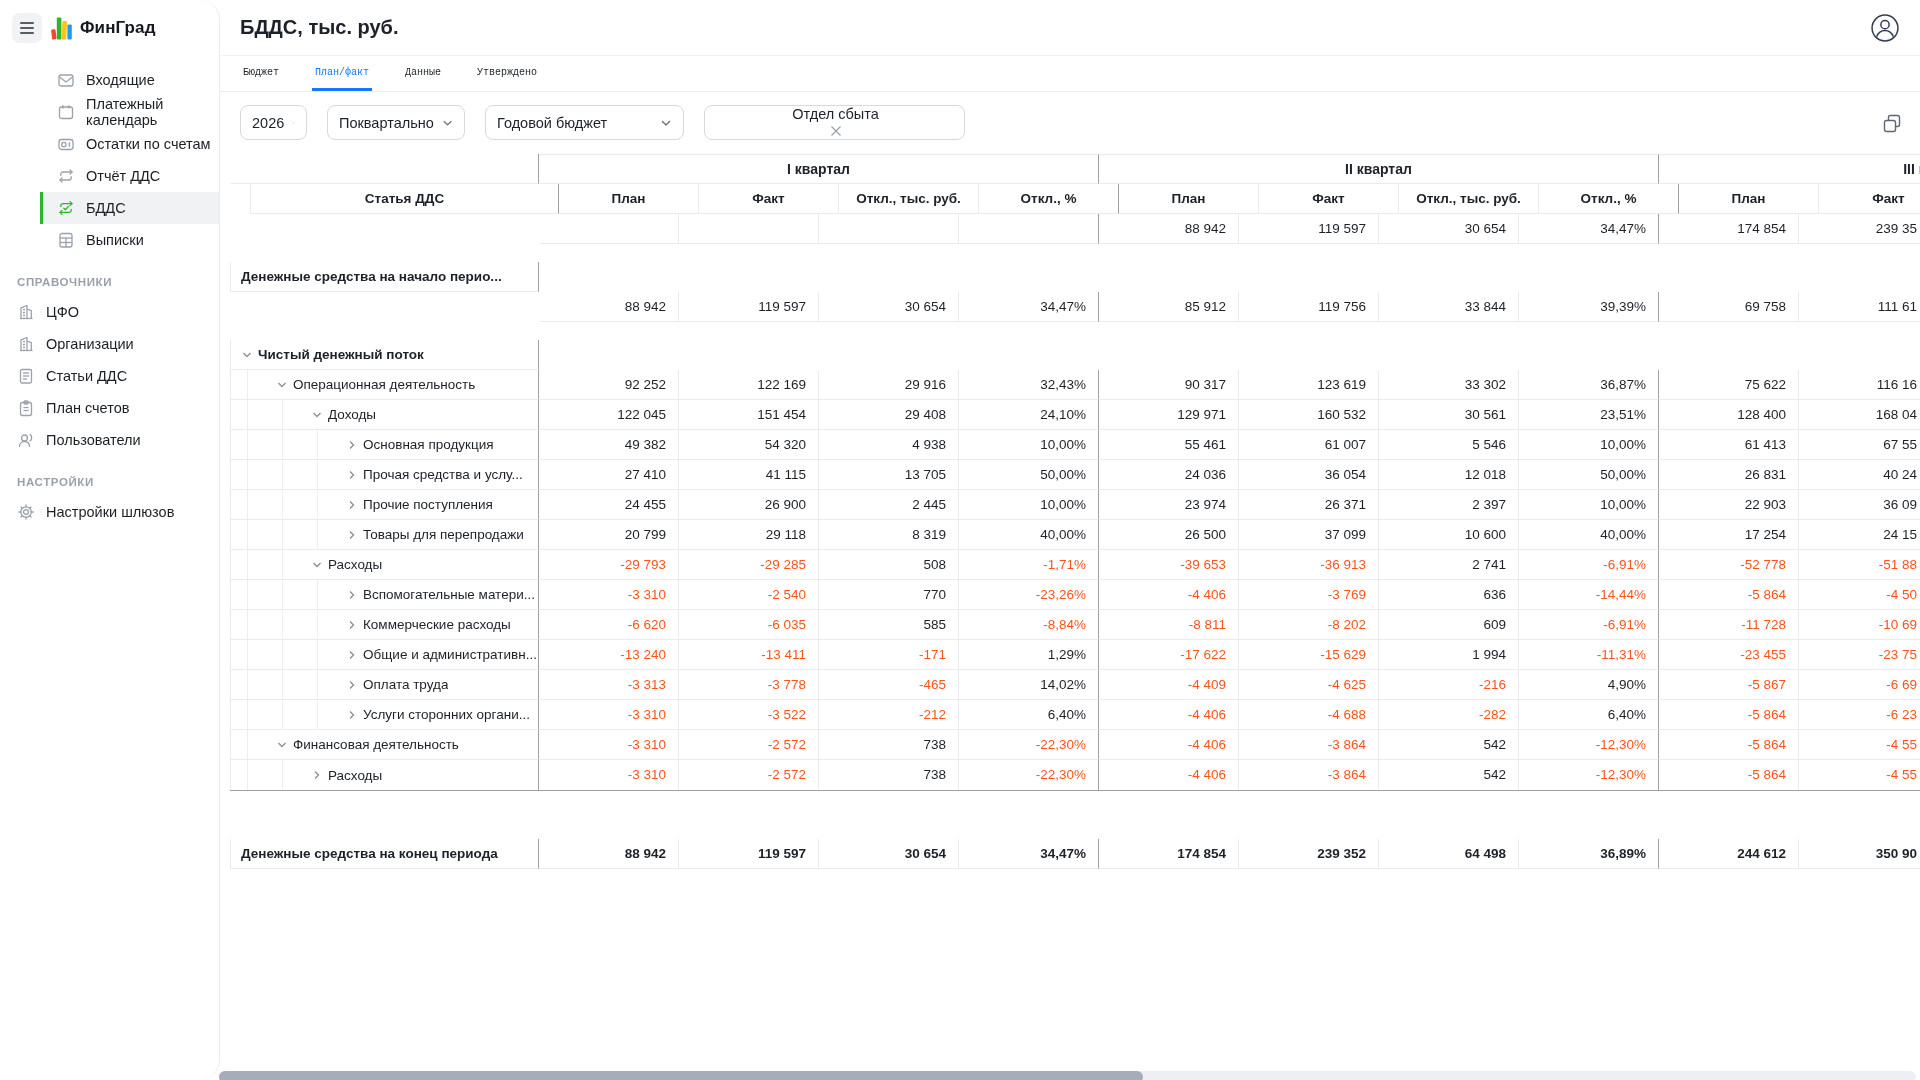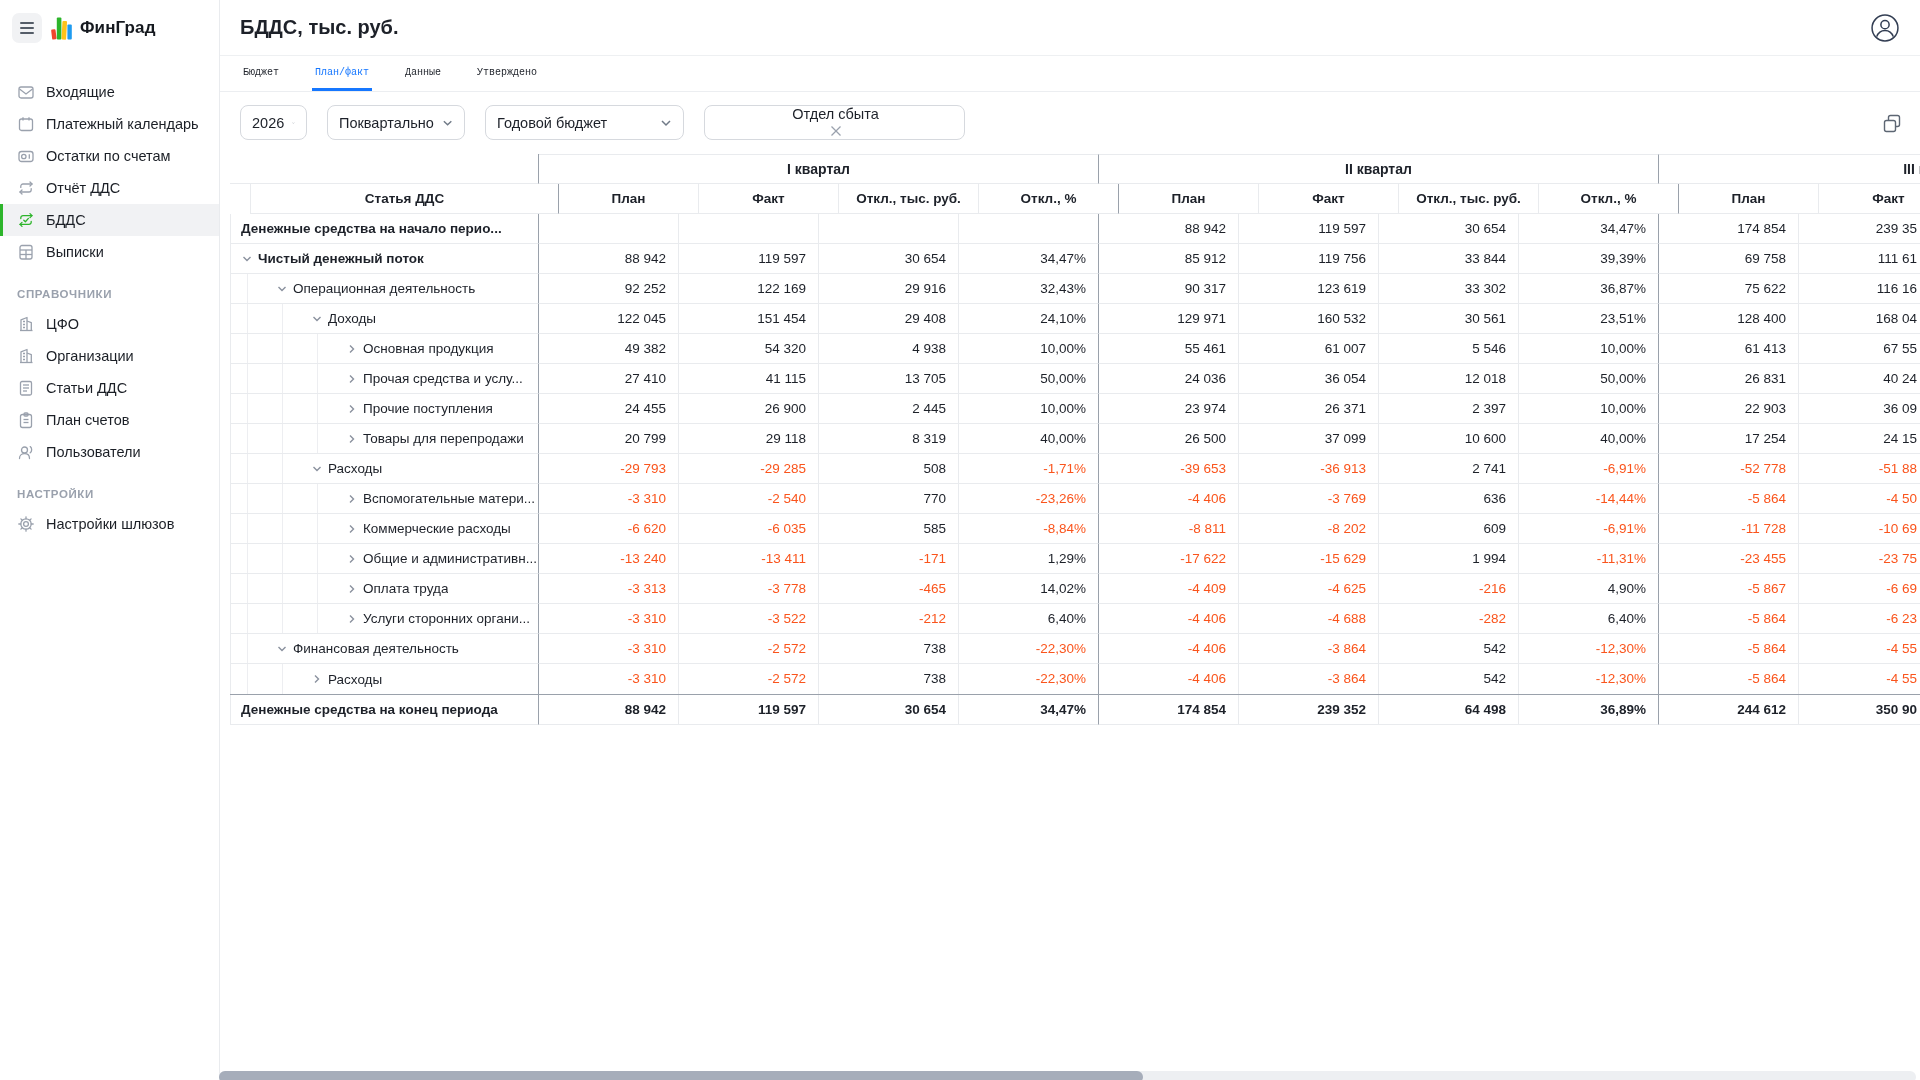--- a/index.html
+++ b/index.html
@@ -9,31 +9,31 @@
     --gray:#9aa1ad;
     --blue:#1677ff;
     --green:#2db52b;
     --orange:#fa541c;
   }
   *{box-sizing:border-box;margin:0;padding:0;font-family:"Liberation Sans","DejaVu Sans",sans-serif;}
   html,body{background:#fff;}
   .app{position:relative;width:1920px;height:1080px;overflow:hidden;background:#fff;color:var(--txt);}
 
   
-  .sidebar{position:absolute;left:0;top:0;width:220px;height:100%;background:#fff;border-right:1px solid var(--light);}
+  .sidebar{position:absolute;left:0;top:0;width:220px;height:100%;background:#fff;border-right:1px solid var(--light);border-radius:20px;}
   .side-top{height:56px;display:flex;align-items:center;padding-left:12px;}
   .burger{width:30px;height:30px;border-radius:7px;background:#f1f2f4;display:flex;flex-direction:column;justify-content:center;align-items:center;gap:3px;border:none;cursor:pointer;}
   .burger span{display:block;width:14px;height:1.7px;background:#555d68;border-radius:1px;}
   .logo{display:flex;align-items:center;gap:7px;margin-left:9px;}
   .logo-text{font-size:17px;font-weight:700;color:#15191f;letter-spacing:.1px;}
   .side-item{position:relative;height:32px;display:flex;align-items:center;gap:11px;padding-left:17px;font-size:14.5px;color:#1b1f26;cursor:pointer;}
   .side-item .ic{width:18px;height:18px;flex:none;display:flex;align-items:center;justify-content:center;}
   .side-item.active{background:#f1f2f4;}
   .side-item.active::before{content:"";position:absolute;left:0;top:0;bottom:0;width:3px;background:var(--green);}
-  .side-group{margin-top:20px;}
+  .side-group{margin-top:8px;padding-left:40px;}
   .side-section{margin-top:20px;}
   .side-section-title{padding:0 0 8px 17px;font-size:11.5px;font-weight:700;letter-spacing:.6px;color:#9aa1ad;}
 
   
   .main{position:absolute;left:220px;top:0;right:0;height:100%;overflow:hidden;background:#fff;}
   .titlebar{position:relative;height:56px;border-bottom:1px solid #eef0f2;display:flex;align-items:center;padding-left:20px;}
   .page-title{font-size:20px;font-weight:700;}
   .avatar-btn{position:absolute;right:20px;top:13px;width:30px;height:30px;background:none;border:none;cursor:pointer;padding:0;}
 
   .tabbar{height:36px;border-bottom:1px solid #eceef1;display:flex;align-items:stretch;gap:30px;padding-left:20px;}
@@ -53,21 +53,21 @@
   .table-wrap{margin-left:10px;width:1989px;}
   .trow{display:flex;}
   .corner{width:309px;height:30px;border-right:1px solid var(--dark);border-bottom:1px solid var(--light);}
   .qcell{width:560px;height:30px;line-height:29px;text-align:center;font-weight:700;font-size:14px;border-top:1px solid var(--light);border-right:1px solid var(--dark);border-bottom:1px solid var(--light);}
   .nhead{width:309px;height:30px;line-height:29px;text-align:center;font-weight:700;font-size:13.5px;border-left:1px solid var(--light);border-right:1px solid var(--dark);border-bottom:1px solid var(--light);margin-left:20px;}
   .td{width:140px;height:30px;line-height:29px;font-size:13.5px;text-align:right;padding-right:12px;border-right:1px solid var(--light);border-bottom:1px solid var(--light);white-space:nowrap;overflow:hidden;}
   .td.qend{border-right-color:var(--dark);}
   .td.th{text-align:center;padding-right:0;font-weight:700;}
   .td.c9{padding-right:21px;}
   .td.neg{color:var(--orange);}
-  .b{font-weight:700;}
+  .b{font-weight:700;margin-top:48px;}
   .tname{width:309px;height:30px;display:flex;align-items:center;gap:5px;padding-left:10px;font-size:13.5px;border-left:1px solid var(--light);border-right:1px solid var(--dark);border-bottom:1px solid var(--light);white-space:nowrap;overflow:hidden;}
   .rail{width:30px;height:100%;flex:none;position:relative;}
   .rail::before{content:"";position:absolute;left:6px;top:0;bottom:0;border-left:1px solid #edeef1;}
   .chev{flex:none;cursor:pointer;}
   .nlabel{overflow:hidden;text-overflow:clip;}
   .tr.total{border-top:1px solid var(--dark);}
   .tr.no-bb>div{border-bottom:none;}
 
   
   .hscroll-track{position:absolute;left:219px;top:1071px;width:1697px;height:12px;border-radius:7px;background:#edeff2;}

